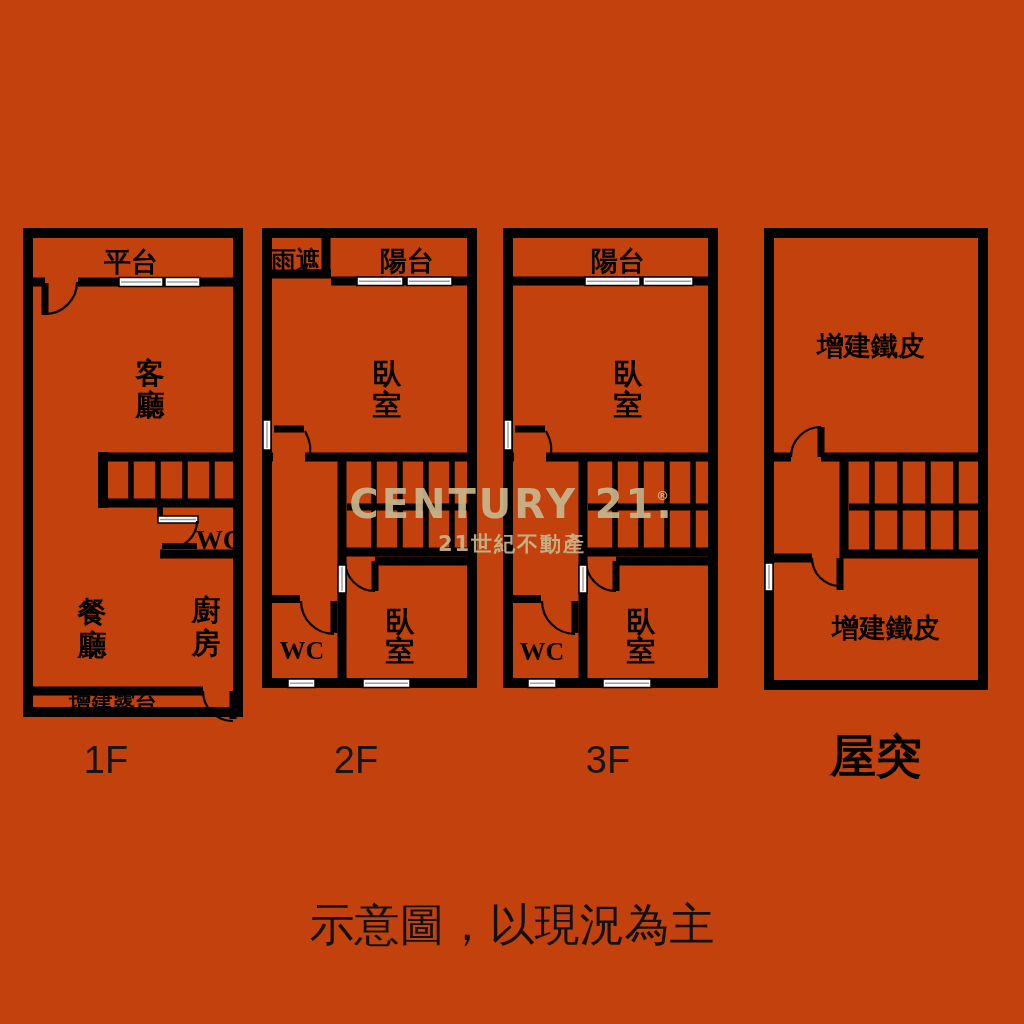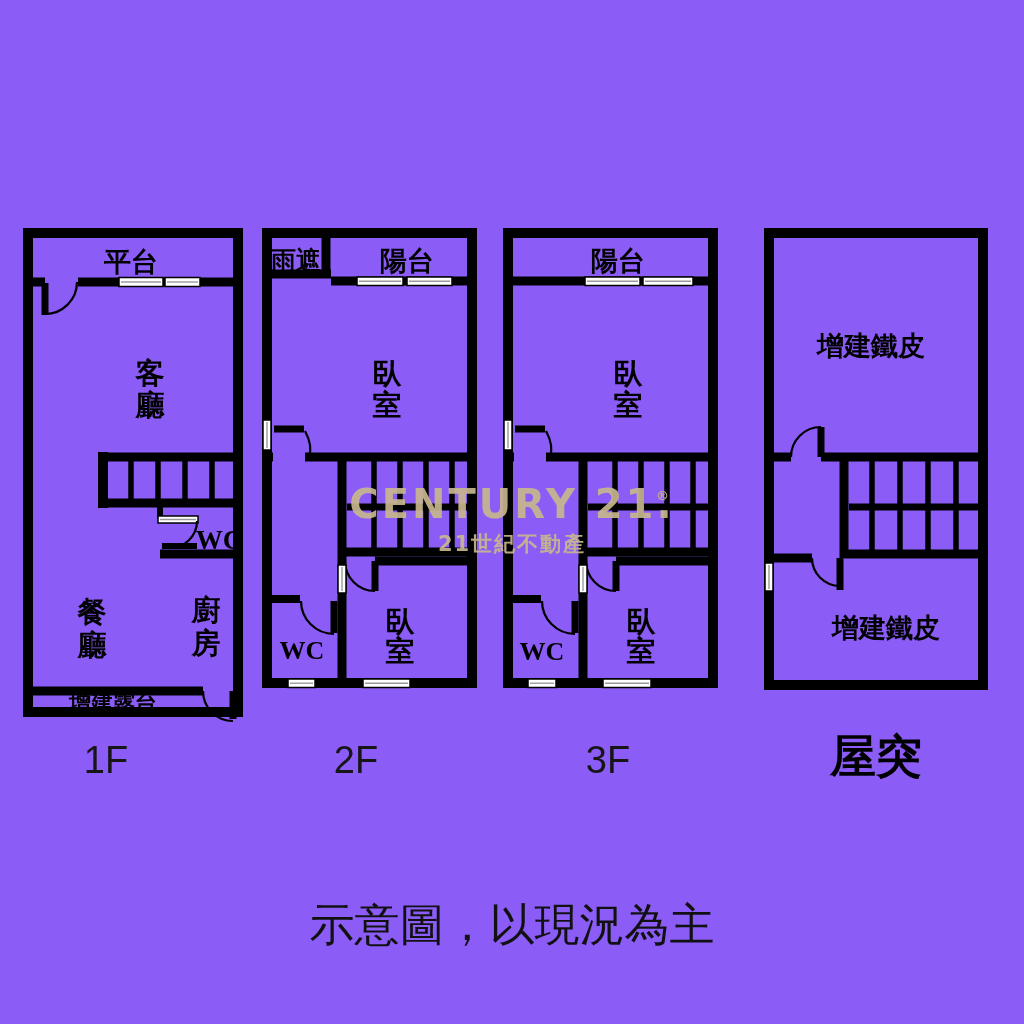--- a/index.html
+++ b/index.html
@@ -1,16 +1,16 @@
 <!DOCTYPE html>
 <html><head>
 <meta charset="utf-8">
 <style>
   html,body{margin:0;padding:0;background:#ffffff;}
-  .sheet{position:relative;width:1024px;height:1024px;background:#8b5cf6;margin:0 auto;overflow:hidden;}
+  .sheet{position:relative;width:1024px;height:1024px;background:#c2410c;margin:0 auto;overflow:hidden;}
   svg{display:block;}
   .wall{stroke:#000;fill:none;}
   .arc{stroke:#000;stroke-width:2.2;fill:none;}
   .tread{stroke:#000;stroke-width:5.5;}
   .win-rect{fill:#fff;stroke:#000;stroke-width:1.5;}
   .win-mid{stroke:#9a9a9a;stroke-width:1.4;}
   .cjk{font-family:"Liberation Serif","DejaVu Serif",serif;font-weight:700;fill:#000;}
   .flabel{font-family:"Liberation Sans","DejaVu Sans",sans-serif;font-weight:400;fill:#161616;}
   .wm-brand{font-family:"DejaVu Sans","Liberation Sans",sans-serif;font-weight:700;letter-spacing:3px;}
   .wm-sub{font-family:"DejaVu Sans","Liberation Sans",sans-serif;font-weight:700;letter-spacing:2px;}

